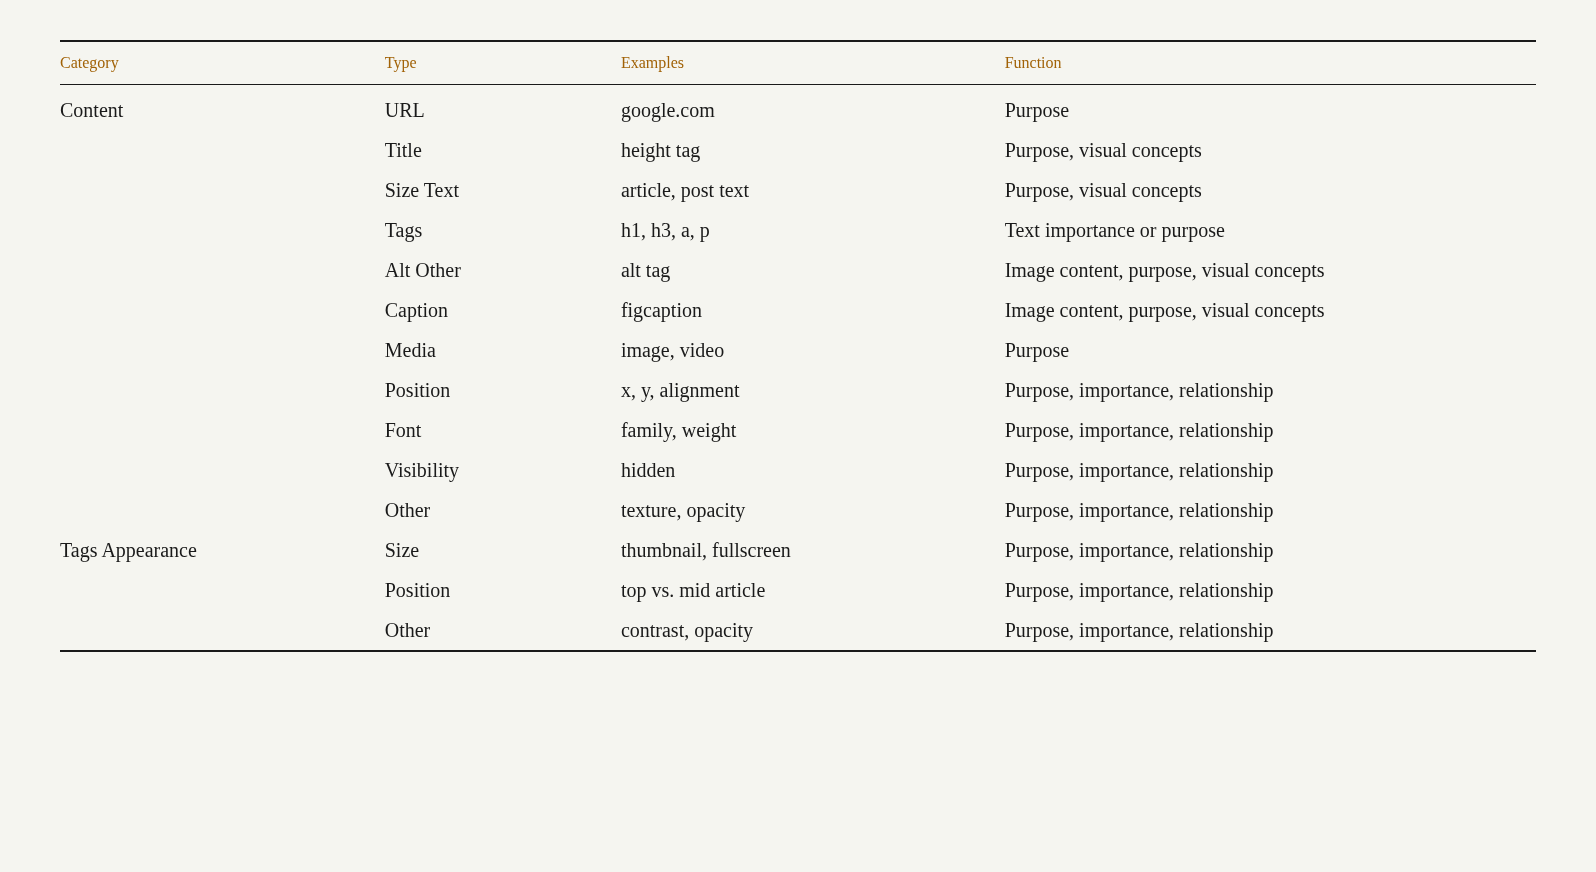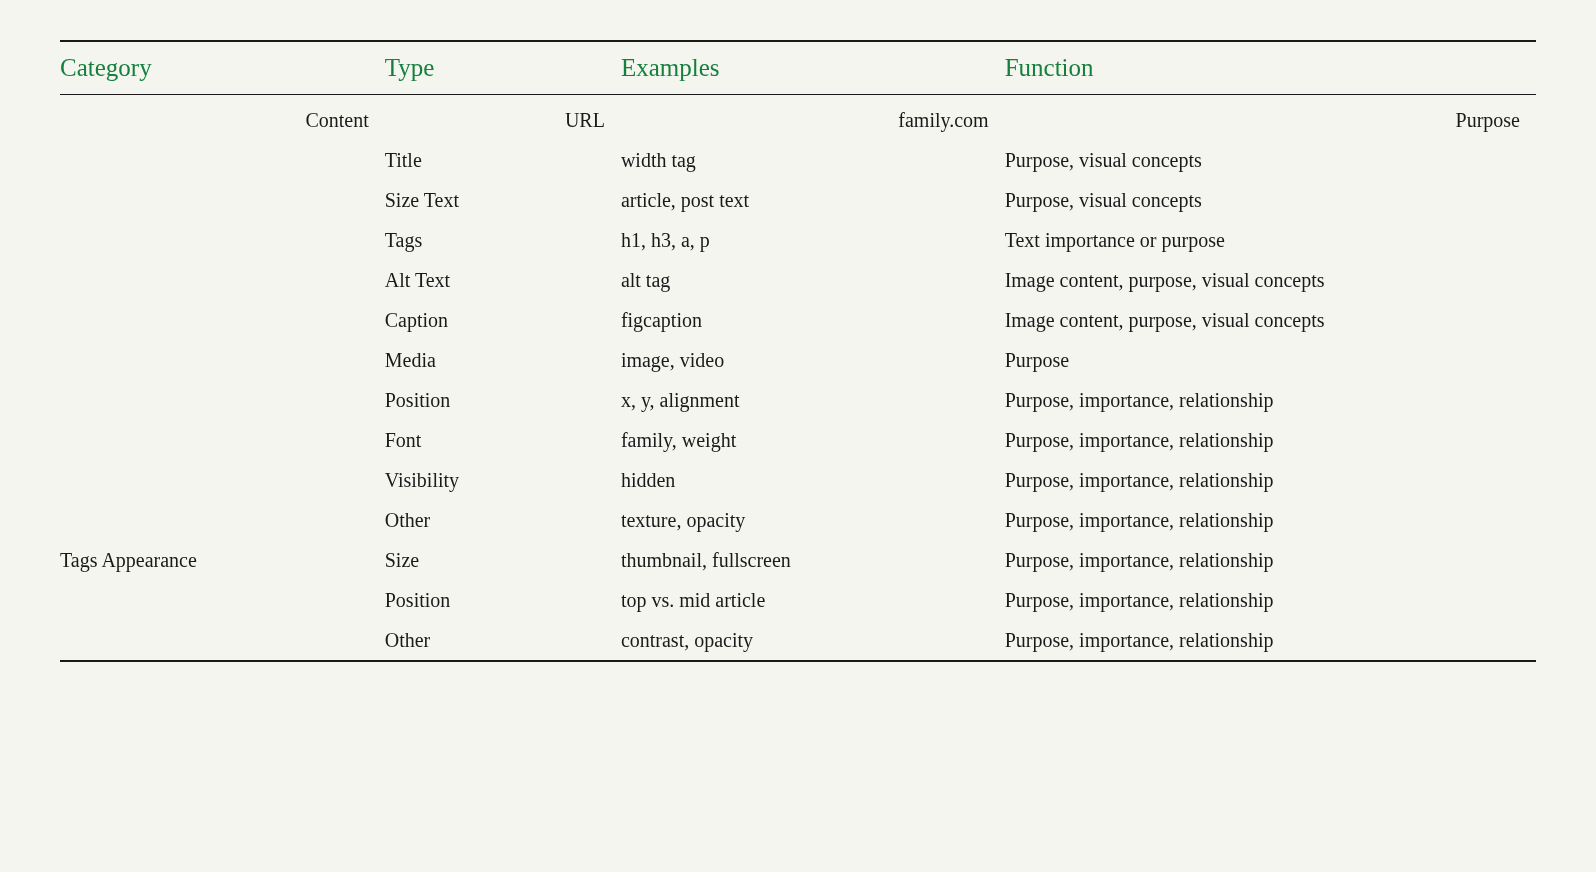--- a/index.html
+++ b/index.html
@@ -32,38 +32,37 @@
     }
 
     thead tr {
       border-bottom: 1.5px solid #1a1a1a;
     }
 
     thead th {
       padding: 12px 16px 12px 0;
       text-align: left;
       font-weight: normal;
-      font-size: 25px;
-      color: #15803d;
+      font-size: 16px;
+      color: #a16207;
     }
 
     tbody tr:last-child td {
       border-bottom: 2px solid #1a1a1a;
     }
 
     tbody td {
       padding: 5px 16px 5px 0;
       vertical-align: top;
       font-size: 20px;
       line-height: 1.5;
     }
 
     tbody tr:first-child td {
       padding-top: 10px;
-      text-align: right;
     }
 
     
     td:first-child, th:first-child {
       width: 22%;
       padding-left: 0;
     }
 
     td:nth-child(2), th:nth-child(2) {
       width: 16%;
@@ -88,44 +87,44 @@
         <th>Category</th>
         <th>Type</th>
         <th>Examples</th>
         <th>Function</th>
       </tr>
     </thead>
     <tbody id="table-body">
     <tr>
           <td>Content</td>
           <td>URL</td>
-          <td>family.com</td>
+          <td>google.com</td>
           <td>Purpose</td>
         </tr>
         <tr>
           <td></td>
           <td>Title</td>
-          <td>width tag</td>
+          <td>height tag</td>
           <td>Purpose, visual concepts</td>
         </tr>
         <tr>
           <td></td>
           <td>Size Text</td>
           <td>article, post text</td>
           <td>Purpose, visual concepts</td>
         </tr>
         <tr>
           <td></td>
           <td>Tags</td>
           <td>h1, h3, a, p</td>
           <td>Text importance or purpose</td>
         </tr>
         <tr>
           <td></td>
-          <td>Alt Text</td>
+          <td>Alt Other</td>
           <td>alt tag</td>
           <td>Image content, purpose, visual concepts</td>
         </tr>
         <tr>
           <td></td>
           <td>Caption</td>
           <td>figcaption</td>
           <td>Image content, purpose, visual concepts</td>
         </tr>
         <tr>

